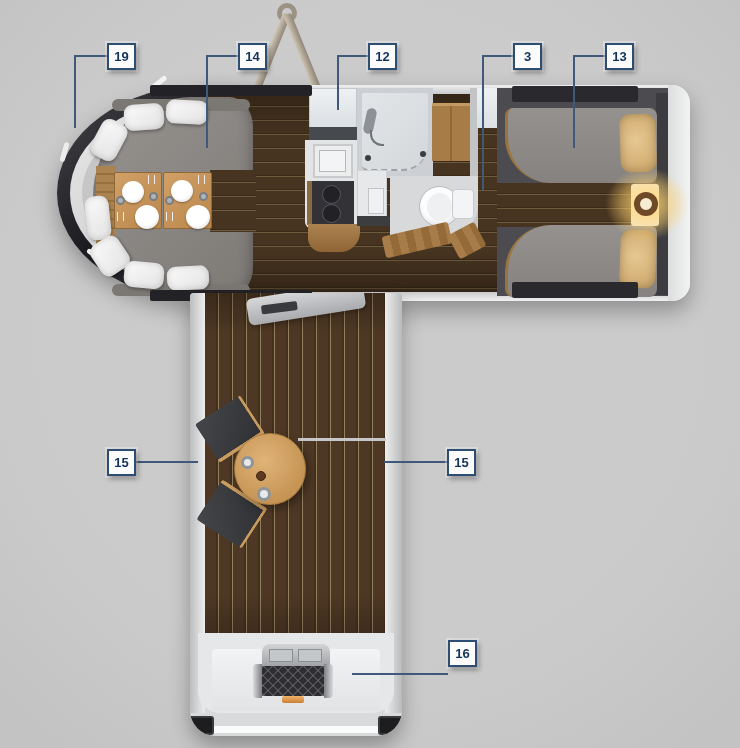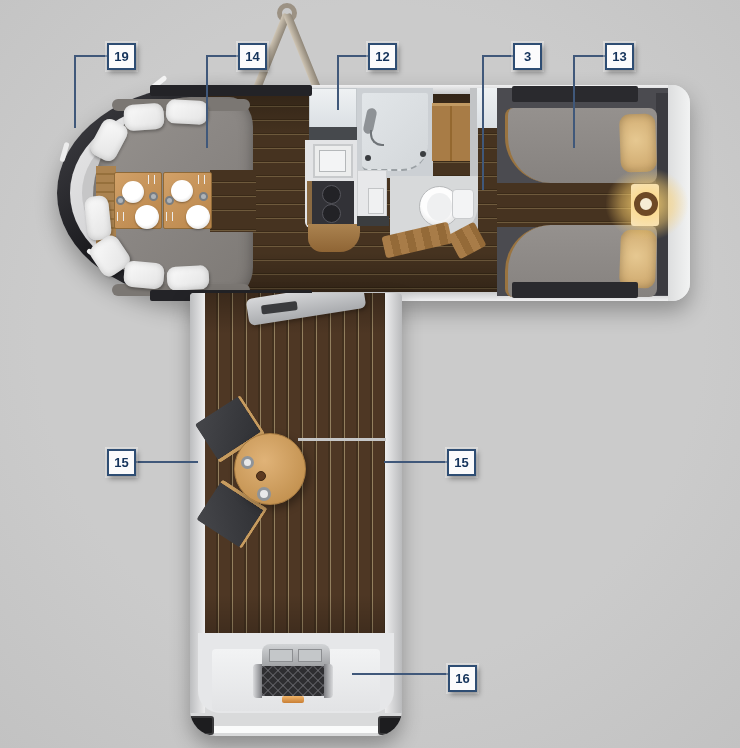--- a/index.html
+++ b/index.html
@@ -230,17 +230,17 @@
   </div>
   <div class="callout" style="left:605px;top:43px;">
     <span>13</span>
   </div>
   <div class="callout" style="left:107px;top:449px;">
     <span>15</span>
   </div>
   <div class="callout" style="left:447px;top:449px;">
     <span>15</span>
   </div>
-  <div class="callout" style="left:448px;top:665px;text-align:right;">
+  <div class="callout" style="left:448px;top:640px;text-align:right;">
     <span>16</span>
   </div>
 
 </div>
 
 </body></html>

